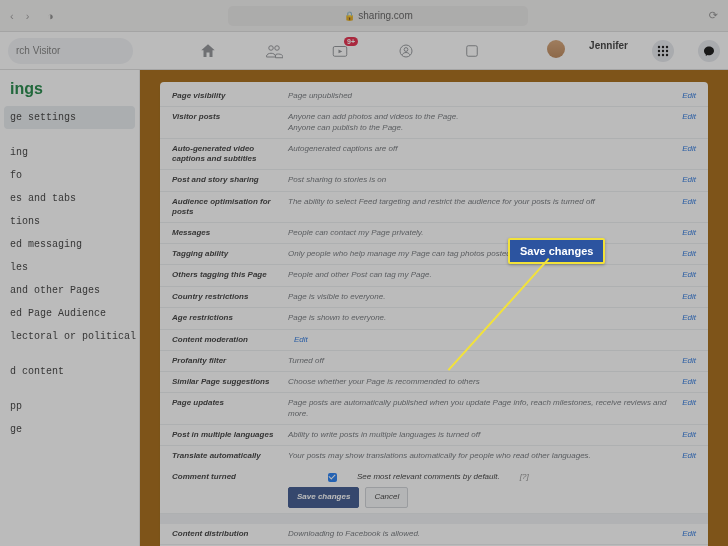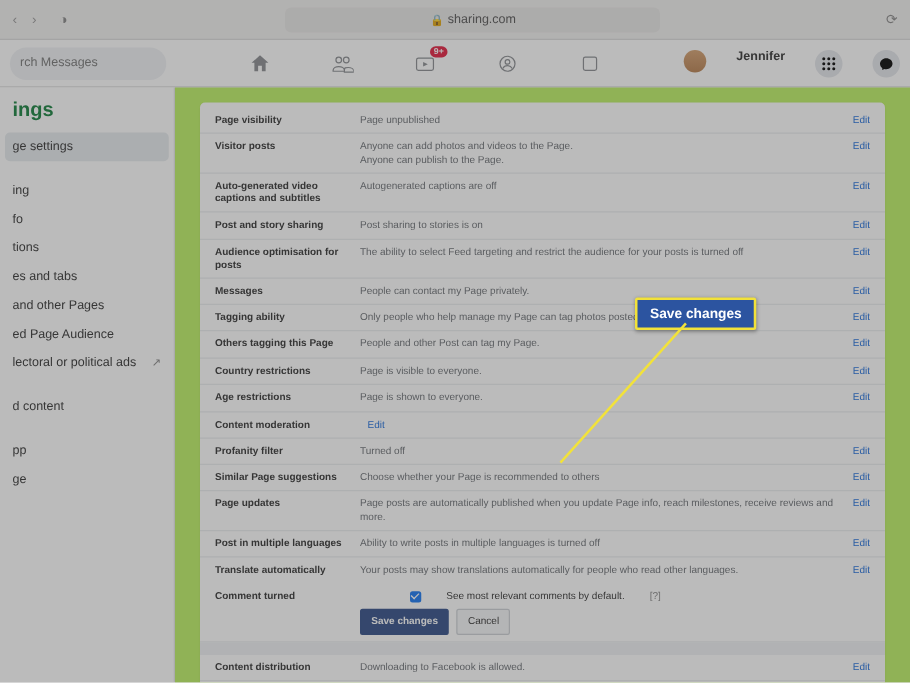--- a/index.html
+++ b/index.html
@@ -46,26 +46,26 @@
 
   
   .layout { display: flex; height: calc(546px - 70px); }
   .sidebar {
     width: 140px; background: #fff; border-right: 1px solid #e6e6e6;
     padding: 8px 0; overflow: hidden; font-size: 10px;
   }
   .sb-title { font-size: 16px; font-weight: bold; padding: 2px 10px 8px; color: #15803d; }
   .sb-item {
     padding: 6px 10px; color: #333; white-space: nowrap; overflow: hidden;
-    display: flex; justify-content: space-between; align-items: flex-start;
+    display: flex; justify-content: space-between; align-items: flex-start; font-family: Liberation Mono, monospace;
   }
   .sb-item.active { background: #e7ebee; border-radius: 4px; margin: 0 4px; padding: 6px 6px; }
   .ext-icon { font-size: 9px; color: #888; }
 
-  .content { flex: 1; background: #bef264; padding: 12px 20px; overflow: hidden; }
+  .content { flex: 1; background: #a16207; padding: 12px 20px; overflow: hidden; font-style: italic; }
   .panel {
     background: #fff; border-radius: 4px; padding: 4px 0;
     box-shadow: 0 1px 2px rgba(0,0,0,.08);
   }
   .row {
     display: flex; align-items: flex-start; padding: 5px 12px;
     border-bottom: 1px solid #eceef0; font-size: 8px;
   }
   .row:last-child { border-bottom: none; }
   .row .label { width: 116px; font-weight: bold; color: #333; padding-right: 6px; line-height: 1.25; }
@@ -119,21 +119,21 @@
     <div class="addr-bar">
       <span class="lock">🔒</span>
       <span>sharing.com</span>
     </div>
   </div>
   <span class="reload">⟳</span>
 </div>
 
 <div class="fb-header">
   <div class="search-box">
-    <span>rch Messages</span>
+    <span>rch Visitor</span>
   </div>
   <div class="center-icons">
     <div class="ic">
       <svg viewBox="0 0 24 24">
           <path d="M12 3l9 8h-3v9h-4v-6H10v6H6v-9H3z"></path>
         </svg>
     </div>
     <div class="ic">
       <svg viewBox="0 0 24 24">
           <path d="M8 11a3 3 0 100-6 3 3 0 000 6zm8 0a3 3 0 100-6 3 3 0 000 6zM2 19c0-2.5 3-4 6-4s6 1.5 6 4v1H2zm12 0c0-1 .3-1.9.8-2.6 1-.3 2-.4 3.2-.4 3 0 6 1.5 6 4v1h-10z" fill="none" stroke="#8a8d91" stroke-width="1.3"></path>
@@ -193,24 +193,30 @@
         <div class="sb-item">
           <span></span>
         </div>
         <div class="sb-item">
           <span>ing</span>
         </div>
         <div class="sb-item">
           <span>fo</span>
         </div>
         <div class="sb-item">
+          <span>es and tabs</span>
+        </div>
+        <div class="sb-item">
           <span>tions</span>
         </div>
         <div class="sb-item">
-          <span>es and tabs</span>
+          <span>ed messaging</span>
+        </div>
+        <div class="sb-item">
+          <span>les</span>
         </div>
         <div class="sb-item">
           <span>and other Pages</span>
         </div>
         <div class="sb-item">
           <span>ed Page Audience</span>
         </div>
         <div class="sb-item">
           <span>lectoral or political ads</span>
           <span class="ext-icon">↗</span>

